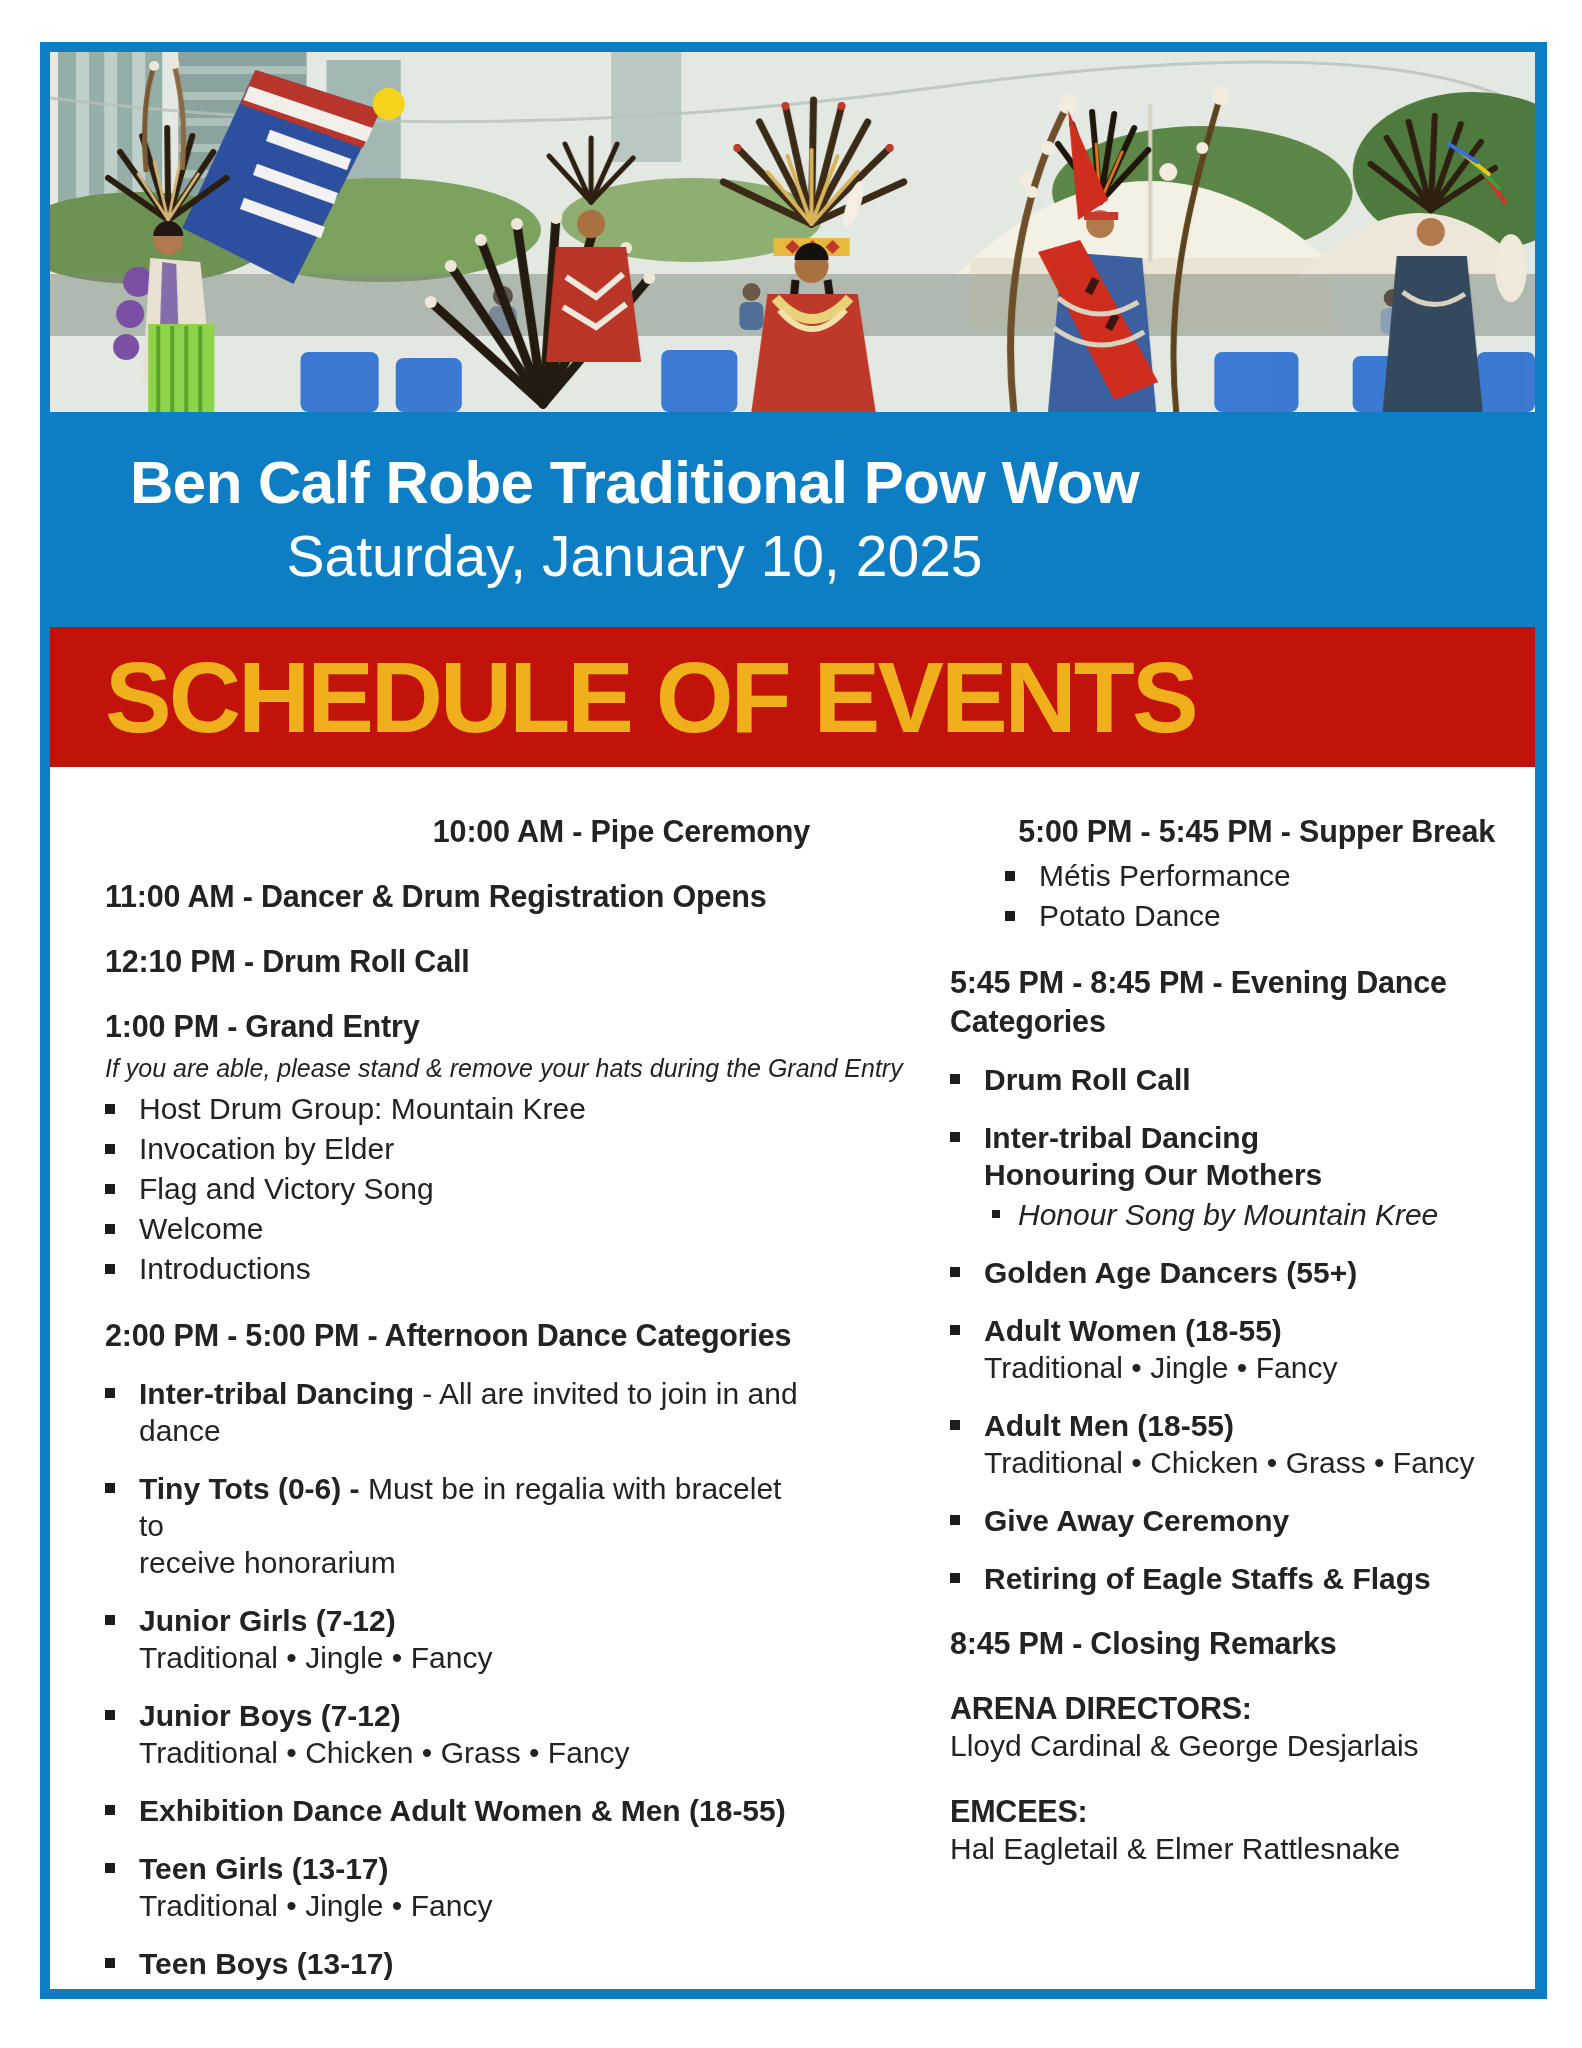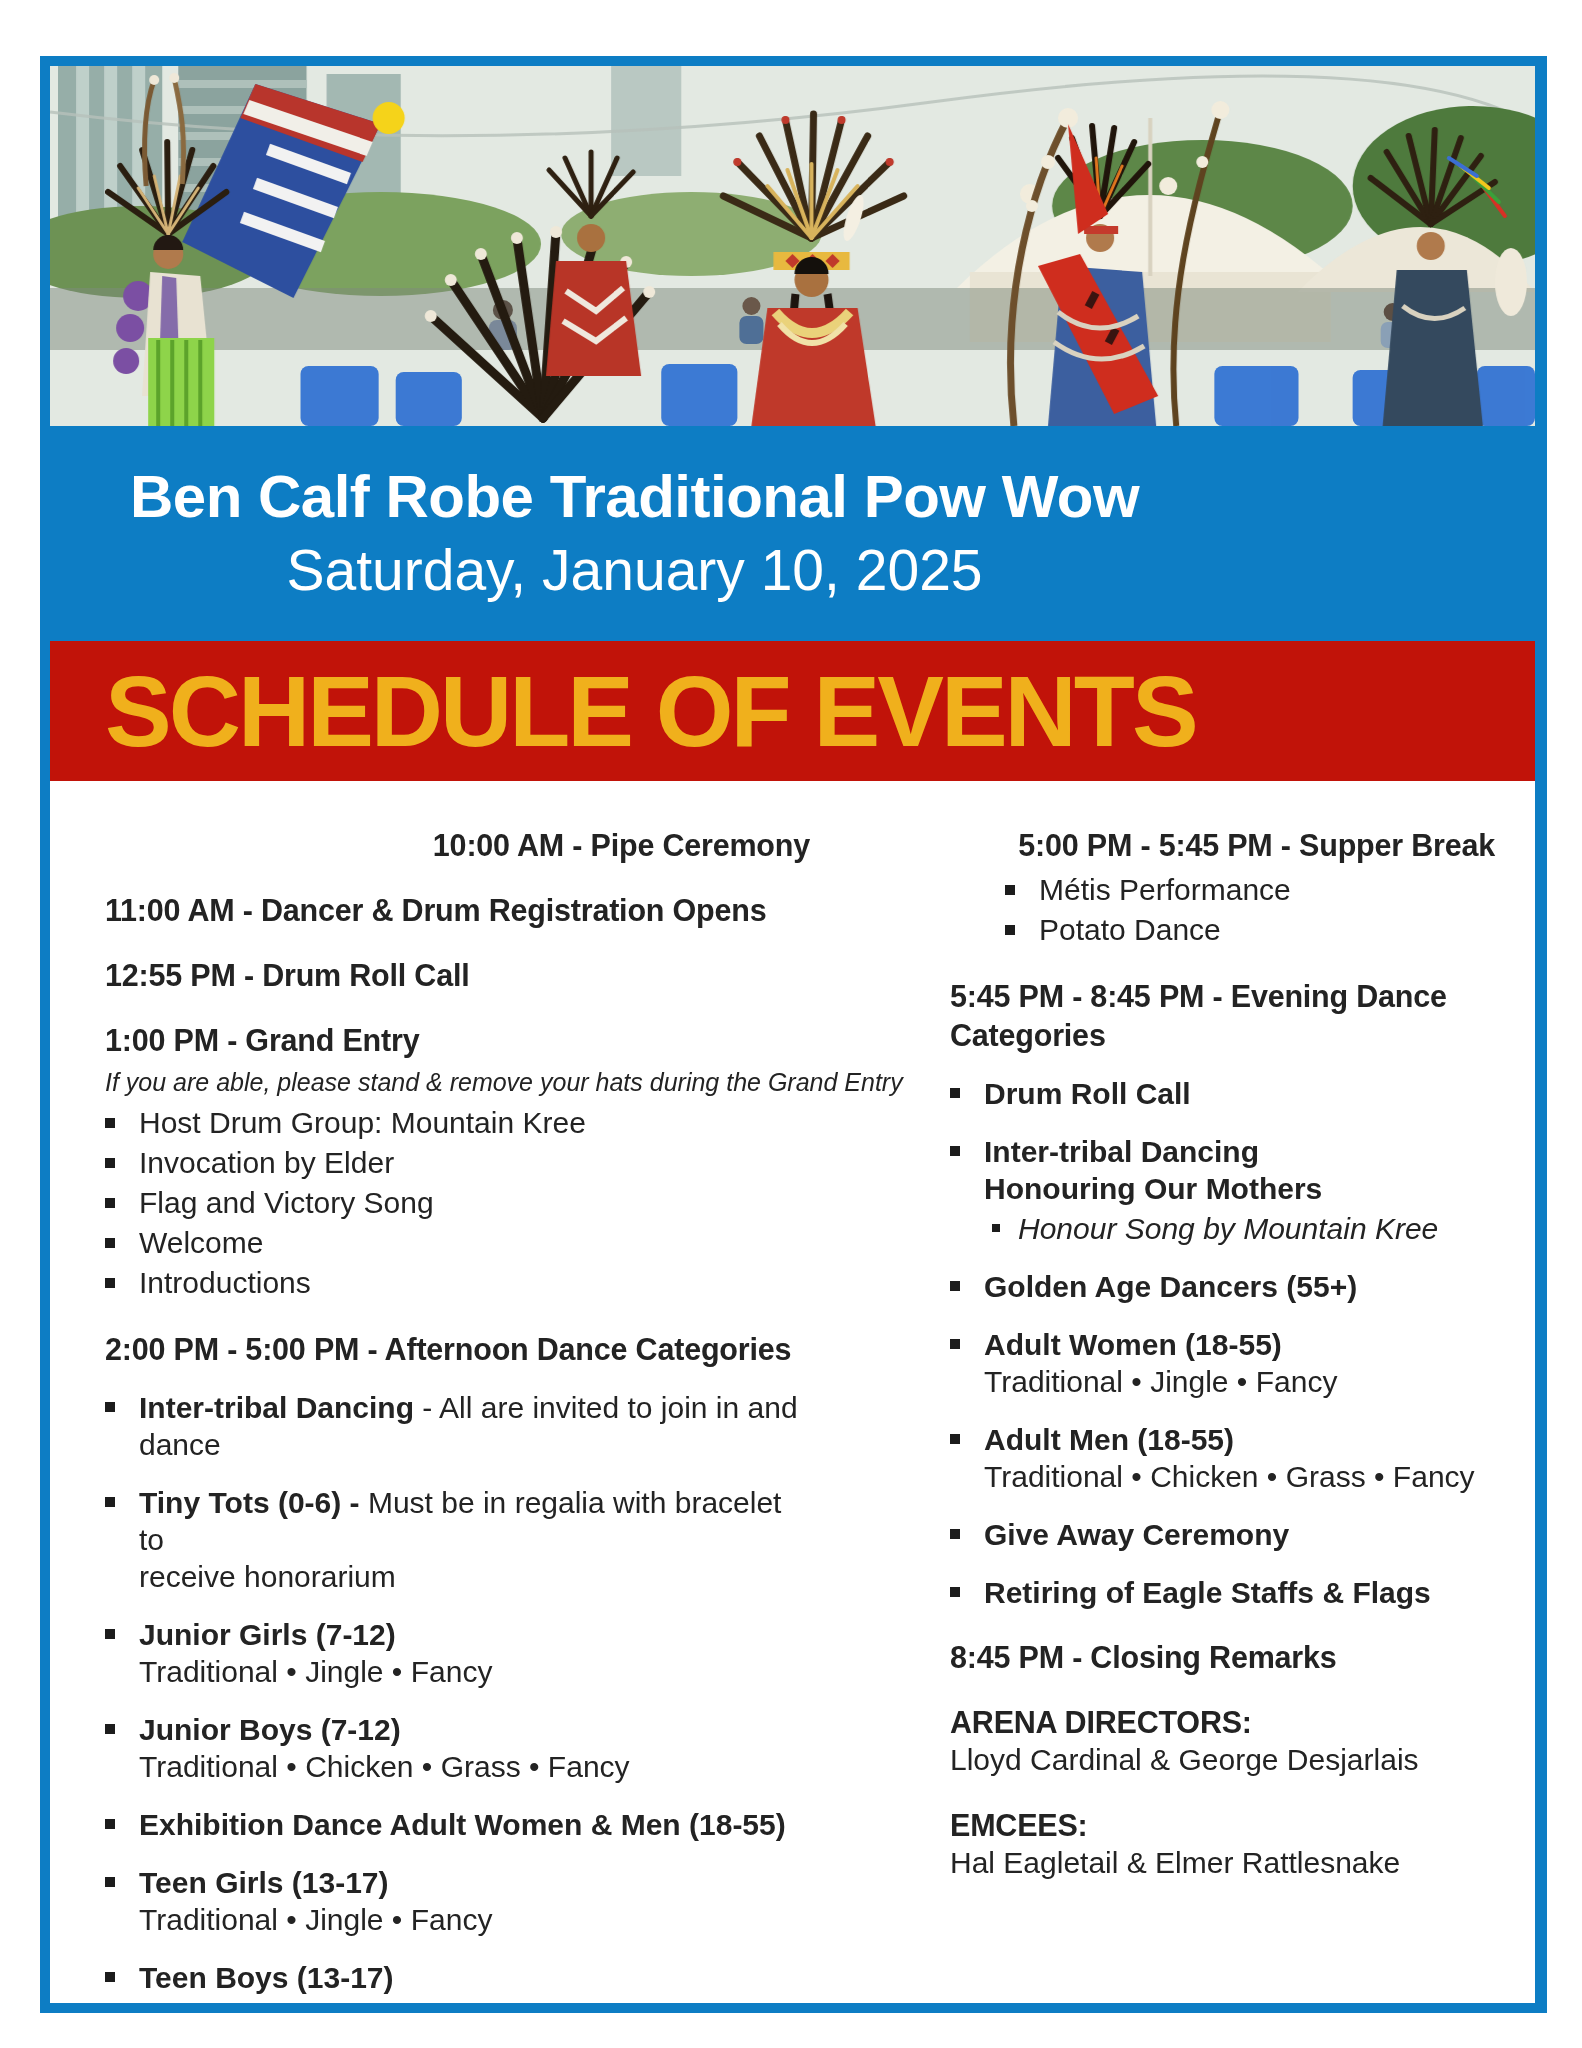--- a/index.html
+++ b/index.html
@@ -8,21 +8,21 @@
     --yellow:#f0b01c;
     --ink:#232323;
   }
   *{box-sizing:border-box;}
   html,body{margin:0;padding:0;}
   body{
     width:1582px;height:2048px;position:relative;background:#ffffff;
     font-family:"Liberation Sans",sans-serif;color:var(--ink);
   }
   .frame{
-    position:absolute;left:40px;top:56px;width:1507px;height:1957px;
+    position:absolute;left:40px;top:42px;width:1507px;height:1957px;
     background:var(--blue);
   }
   .content{
     position:absolute;left:10px;top:10px;right:12px;bottom:10px;
     background:#ffffff;display:flex;flex-direction:column;overflow:hidden;
   }
   .photo{height:360px;flex:0 0 auto;overflow:hidden;background:#e3e9e2;}
   .photo svg{display:block;width:100%;height:100%;}
   .titleband{
     height:215px;flex:0 0 auto;background:var(--blue);color:#ffffff;
@@ -305,21 +305,21 @@
 
     <div class="body-cols">
       <div class="col col-left" id="col-left">
           <div class="sec">
             <div class="h">10:00 AM - Pipe Ceremony</div>
           </div>
           <div class="sec">
             <div class="h">11:00 AM - Dancer &amp; Drum Registration Opens</div>
           </div>
           <div class="sec">
-            <div class="h">12:55 PM - Drum Roll Call</div>
+            <div class="h">12:10 PM - Drum Roll Call</div>
           </div>
           <div class="sec">
             <div class="h">1:00 PM - Grand Entry</div>
             <div class="note">If you are able, please stand &amp; remove your hats during the Grand Entry</div>
             <div class="tlist">
               <div class="row">
                 <span class="mk"></span>
                 <span class="tx">Host Drum Group: Mountain Kree</span>
               </div>
               <div class="row">

